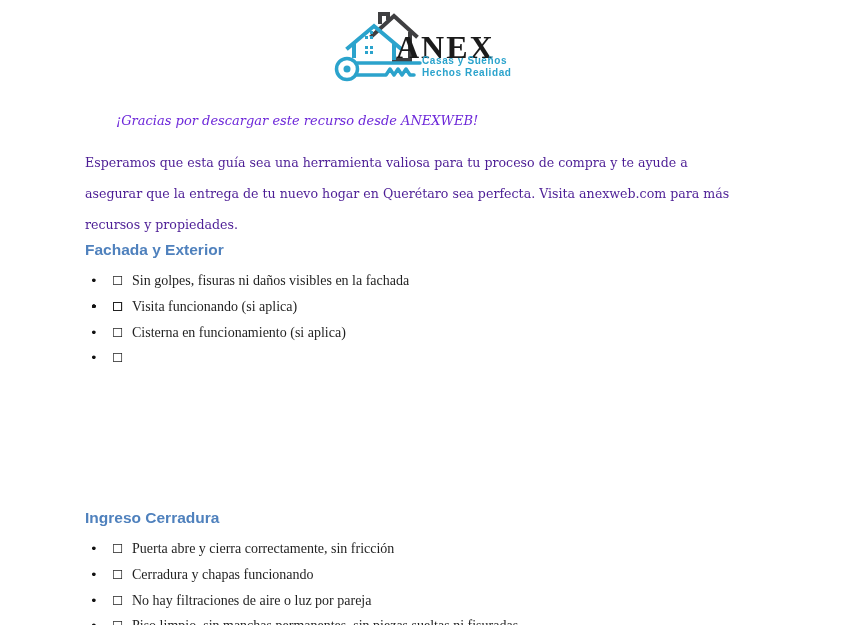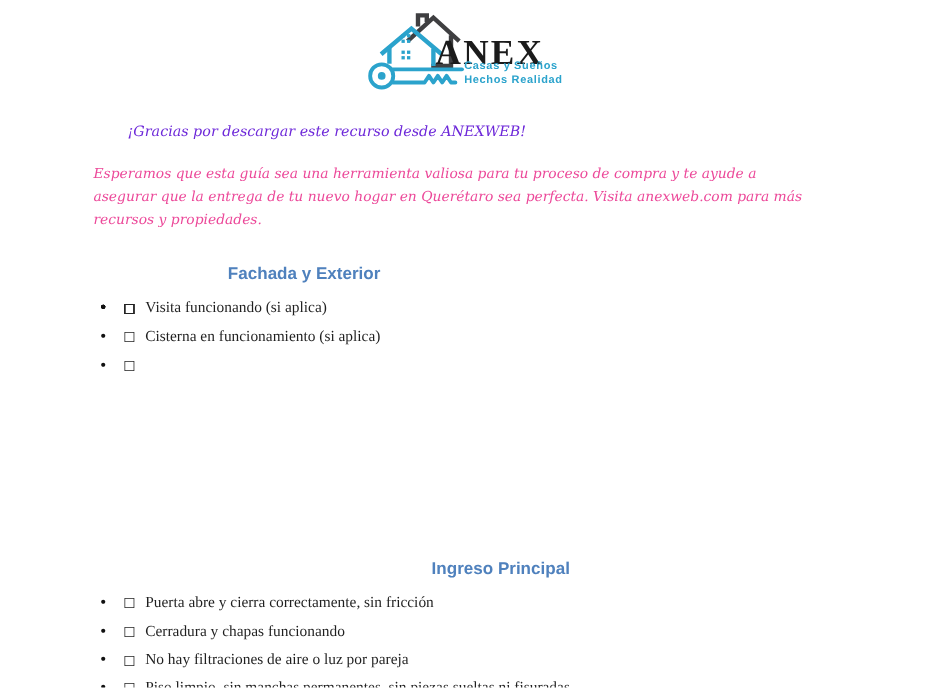--- a/index.html
+++ b/index.html
@@ -20,31 +20,31 @@
     font-family:"Liberation Sans", sans-serif;font-weight:bold;
     font-size:10px;letter-spacing:0.6px;color:#2ba3cc;line-height:12px;white-space:nowrap;
   }
   
   .intro-greeting{
     position:absolute;left:85px;top:100px;
     font-family:"DejaVu Serif", serif;font-style:italic;font-size:13px;color:#6d28d9;margin-left:31px;
   }
   .intro-paragraph{
     position:absolute;left:85px;top:134px;width:660px;
-    font-family:"DejaVu Serif", serif;font-style:italic;font-size:12.6px;
-    line-height:21px;color:#ec4899;
+    font-family:"DejaVu Serif", serif;font-size:12.6px;
+    line-height:31px;color:#4c1d95;
   }
   
   .section{position:absolute;left:85px;}
   .section-1{top:240px;}
   .section-2{top:508px;}
   .section-title{
     margin:0 0 9px 0;
     font-family:"Liberation Sans", sans-serif;font-weight:bold;
-    font-size:15.5px;color:#4f81bd;line-height:19px;text-align:right;
+    font-size:15.5px;color:#4f81bd;line-height:19px;
   }
   ul.checklist{list-style:none;margin:0;padding:0;}
   ul.checklist li{
     position:relative;padding-left:47px;line-height:25.8px;
     font-family:"Liberation Serif", serif;font-size:14px;color:#1f1f1f;
     white-space:nowrap;
   }
   ul.checklist .bullet{
     position:absolute;left:5px;top:0;font-size:13px;color:#111;
     font-family:"DejaVu Sans", sans-serif;
@@ -99,20 +99,21 @@
 
 <p class="intro-greeting">¡Gracias por descargar este recurso desde ANEXWEB!</p>
 <p class="intro-paragraph">Esperamos que esta guía sea una herramienta valiosa para tu proceso de compra y te ayude a asegurar que la entrega de tu nuevo hogar en Querétaro sea perfecta.  Visita anexweb.com para más recursos y propiedades.</p>
 
 <div class="section section-1">
   <h2 class="section-title">Fachada y Exterior</h2>
   <ul class="checklist">
     <li>
       <span class="bullet">•</span>
       <span class="checkbox">☐</span>
+      <span>Sin golpes, fisuras ni daños visibles en la fachada</span>
     </li>
     <li>
       <span class="bullet">•</span>
       <span class="checkbox">☐</span>
     </li>
     <li>
       <span class="bullet">•</span>
       <span class="checkbox">☐</span>
     </li>
     <li>
@@ -130,21 +131,21 @@
       <span>Cisterna en funcionamiento (si aplica)</span>
     </li>
     <li>
       <span class="bullet">•</span>
       <span class="checkbox">☐</span>
     </li>
   </ul>
 </div>
 
 <div class="section section-2">
-  <h2 class="section-title">Ingreso Principal</h2>
+  <h2 class="section-title">Ingreso Cerradura</h2>
   <ul class="checklist">
     <li>
       <span class="bullet">•</span>
       <span class="checkbox">☐</span>
       <span>Puerta abre y cierra correctamente, sin fricción</span>
     </li>
     <li>
       <span class="bullet">•</span>
       <span class="checkbox">☐</span>
       <span>Cerradura y chapas funcionando</span>

